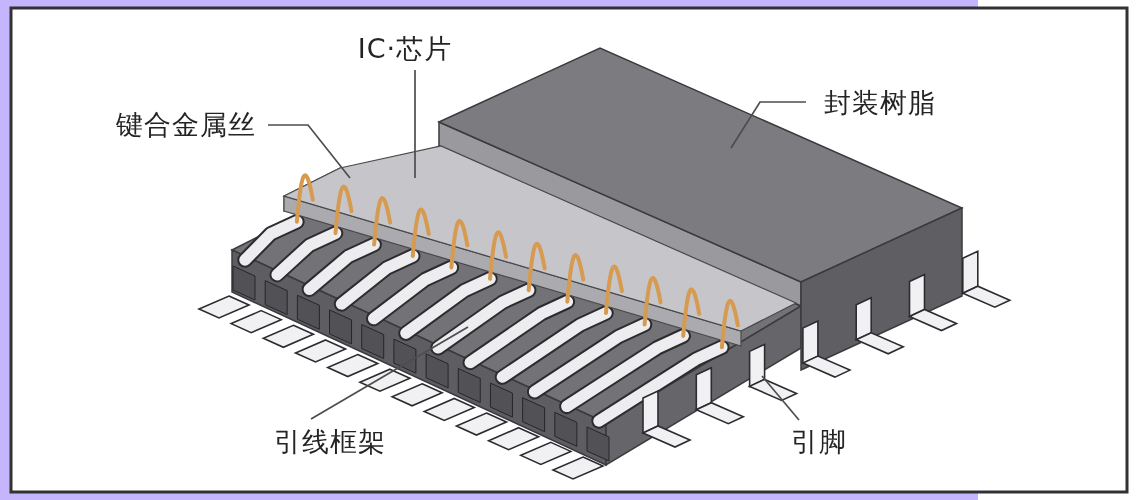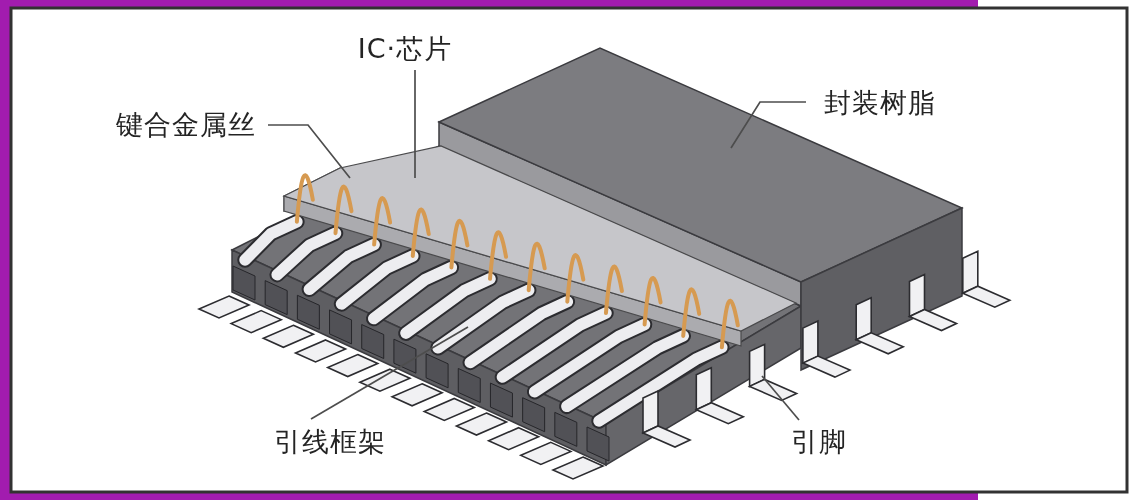--- a/index.html
+++ b/index.html
@@ -1,18 +1,18 @@
 <!DOCTYPE html>
 <html style="--background: #ffffff; --border: #323232; --resin-top: #7c7c80; --resin-front: #5f5f63; --resin-cut-face: #9a9a9e; --leadframe-top: #737377; --leadframe-front-left: #5e5e62; --leadframe-front-right: #66666a; --step-block: #515156; --chip-top: #c6c6ca; --chip-front: #ababaf; --chip-side: #b8b8bc; --lead-finger: #ededf0; --finger-outline: #2c2c30; --pin-fill: #f1f1f3; --bond-wire: #d69a51; --leader-line: #4d4d4d; --label-text: #242424;"><head>
 <meta charset="utf-8">
 <style>
   html,body{margin:0;padding:0;background:#ffffff;}
   body{width:1142px;height:500px;overflow:hidden;
        font-family:"DejaVu Sans","Liberation Sans",sans-serif;}
-  #stage{position:relative;width:978px;height:500px;background:#a21caf;}
+  #stage{position:relative;width:978px;height:500px;background:#c4b5fd;}
   svg{display:block;}
   text.call{font-size:27px;letter-spacing:1px;fill:var(--label-text,#242424);}
   .leader{fill:none;stroke:var(--leader-line,#4d4d4d);stroke-width:1.7;}
   polygon,path{shape-rendering:geometricPrecision;}
 </style>
 </head>
 <body>
 
 <div id="stage">
 <svg id="art" width="1142" height="500" viewBox="0 0 1142 500" xmlns="http://www.w3.org/2000/svg">

